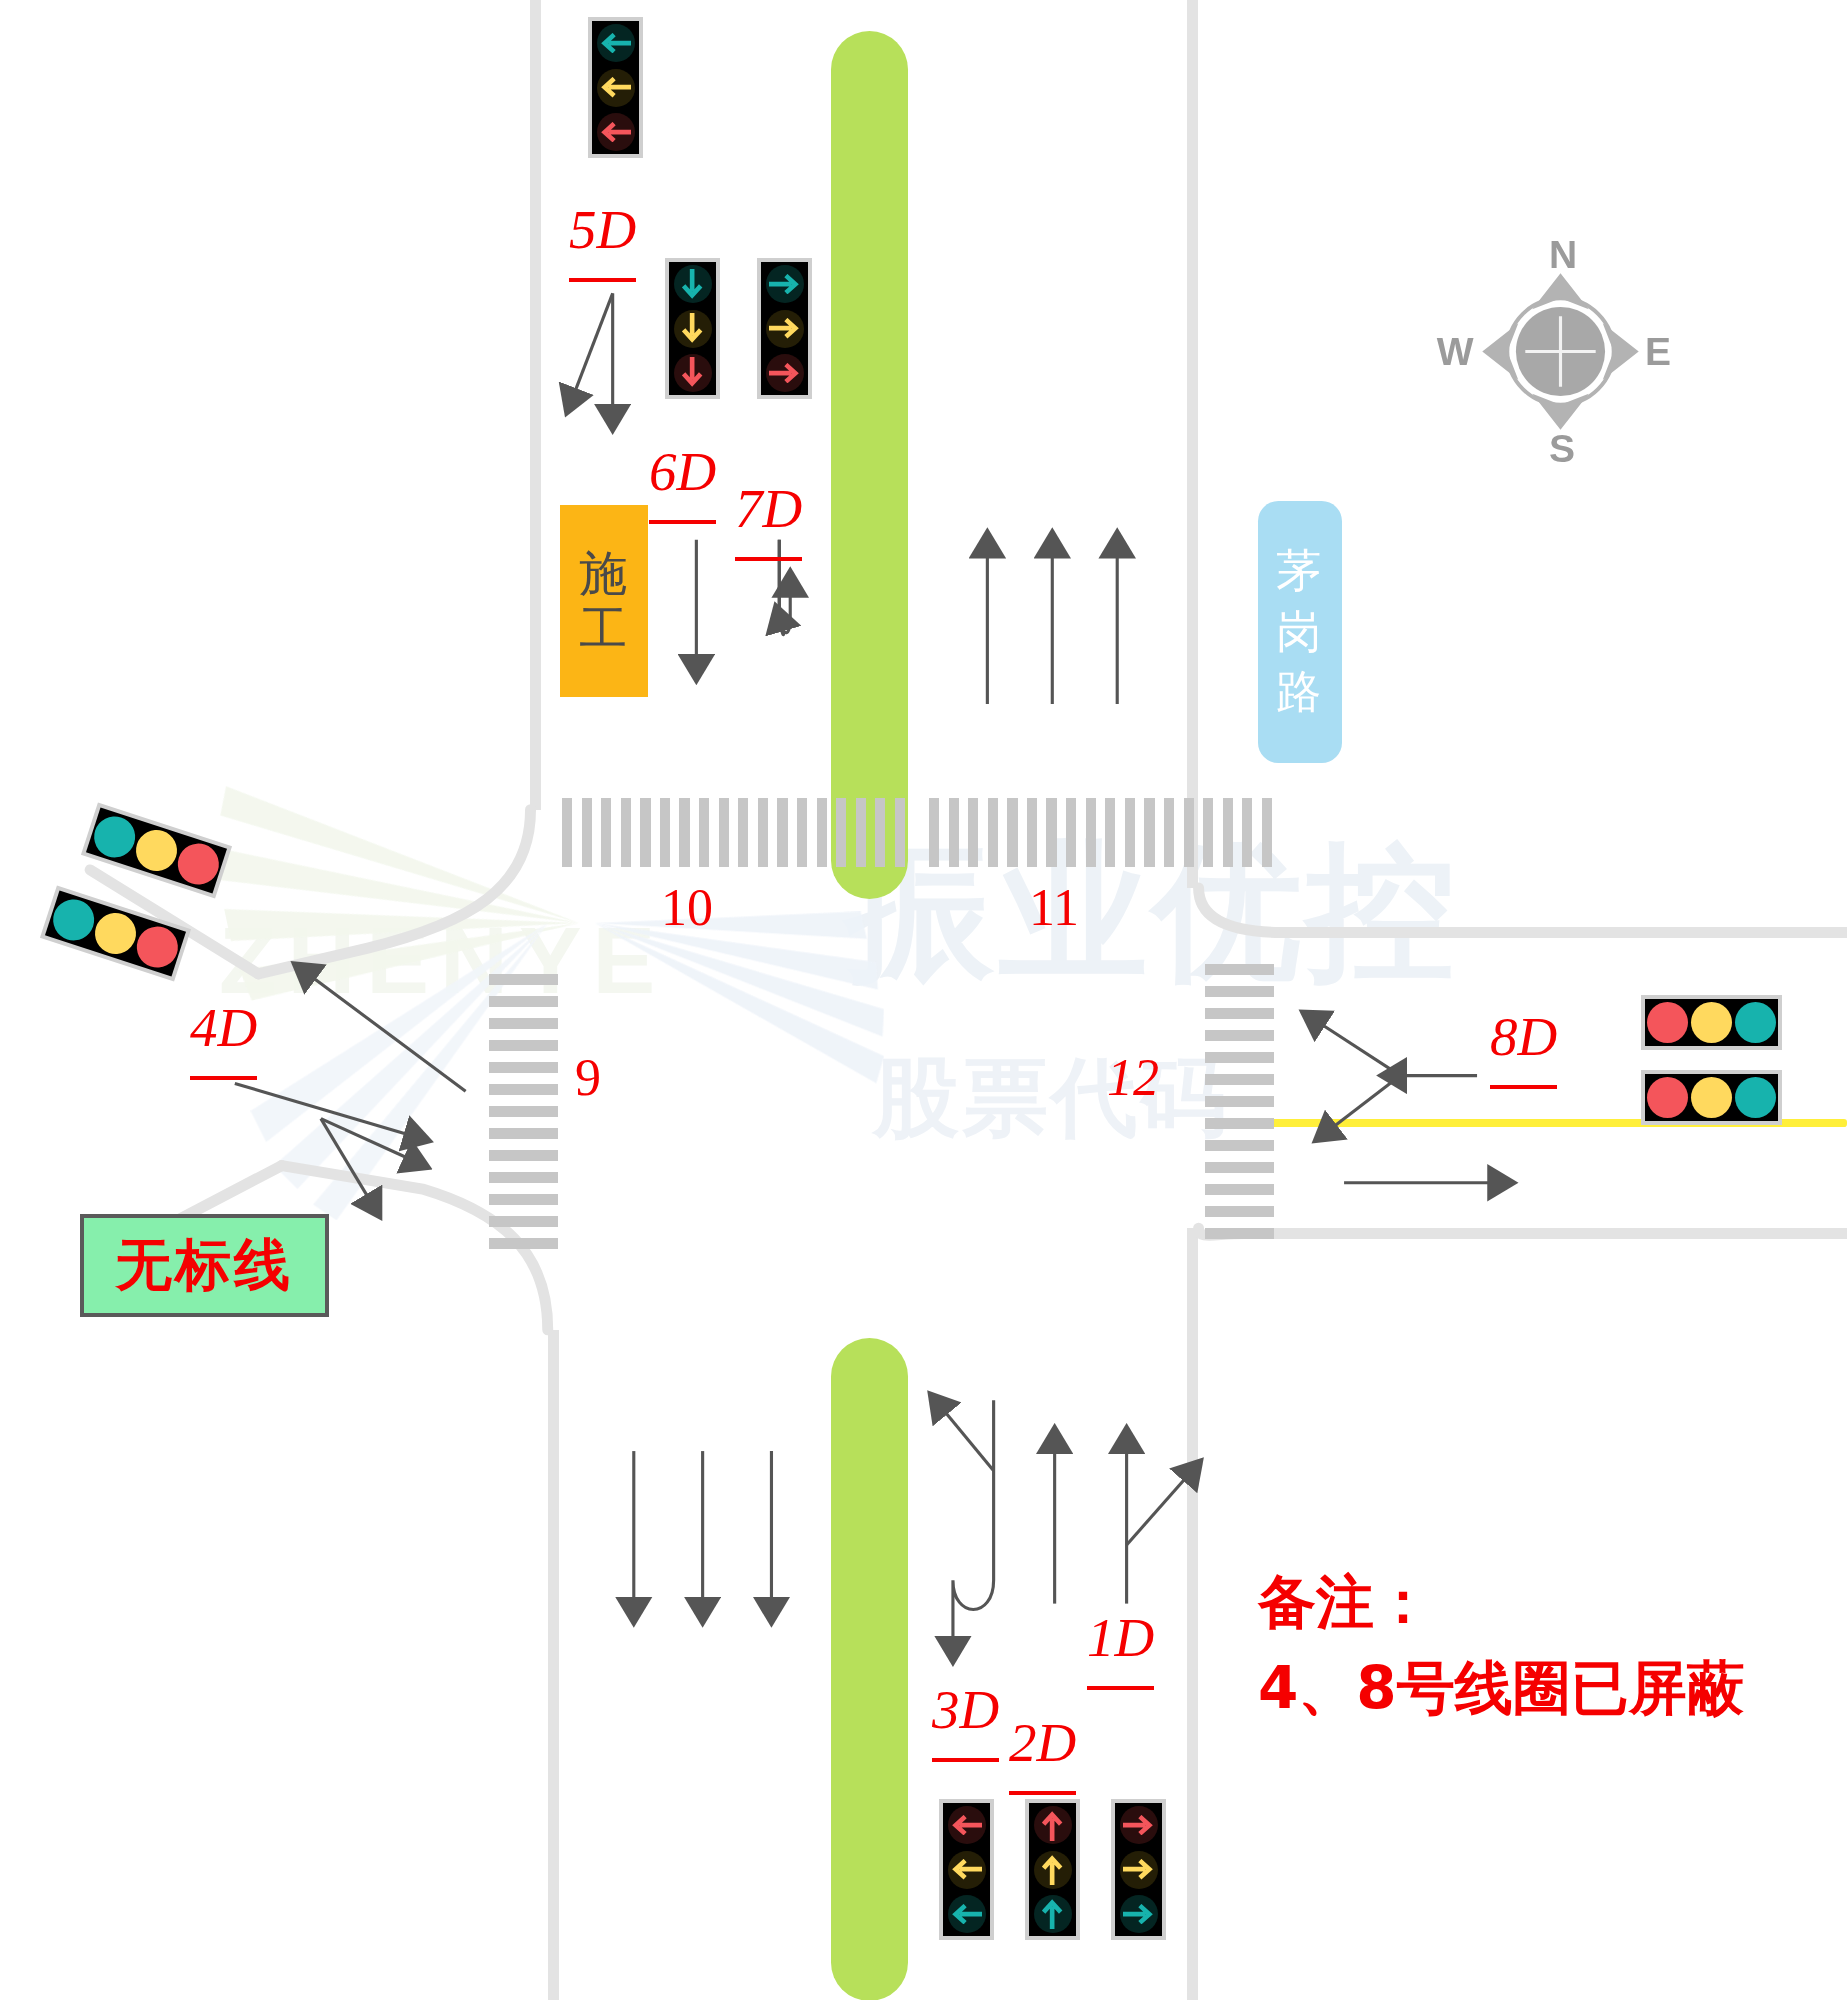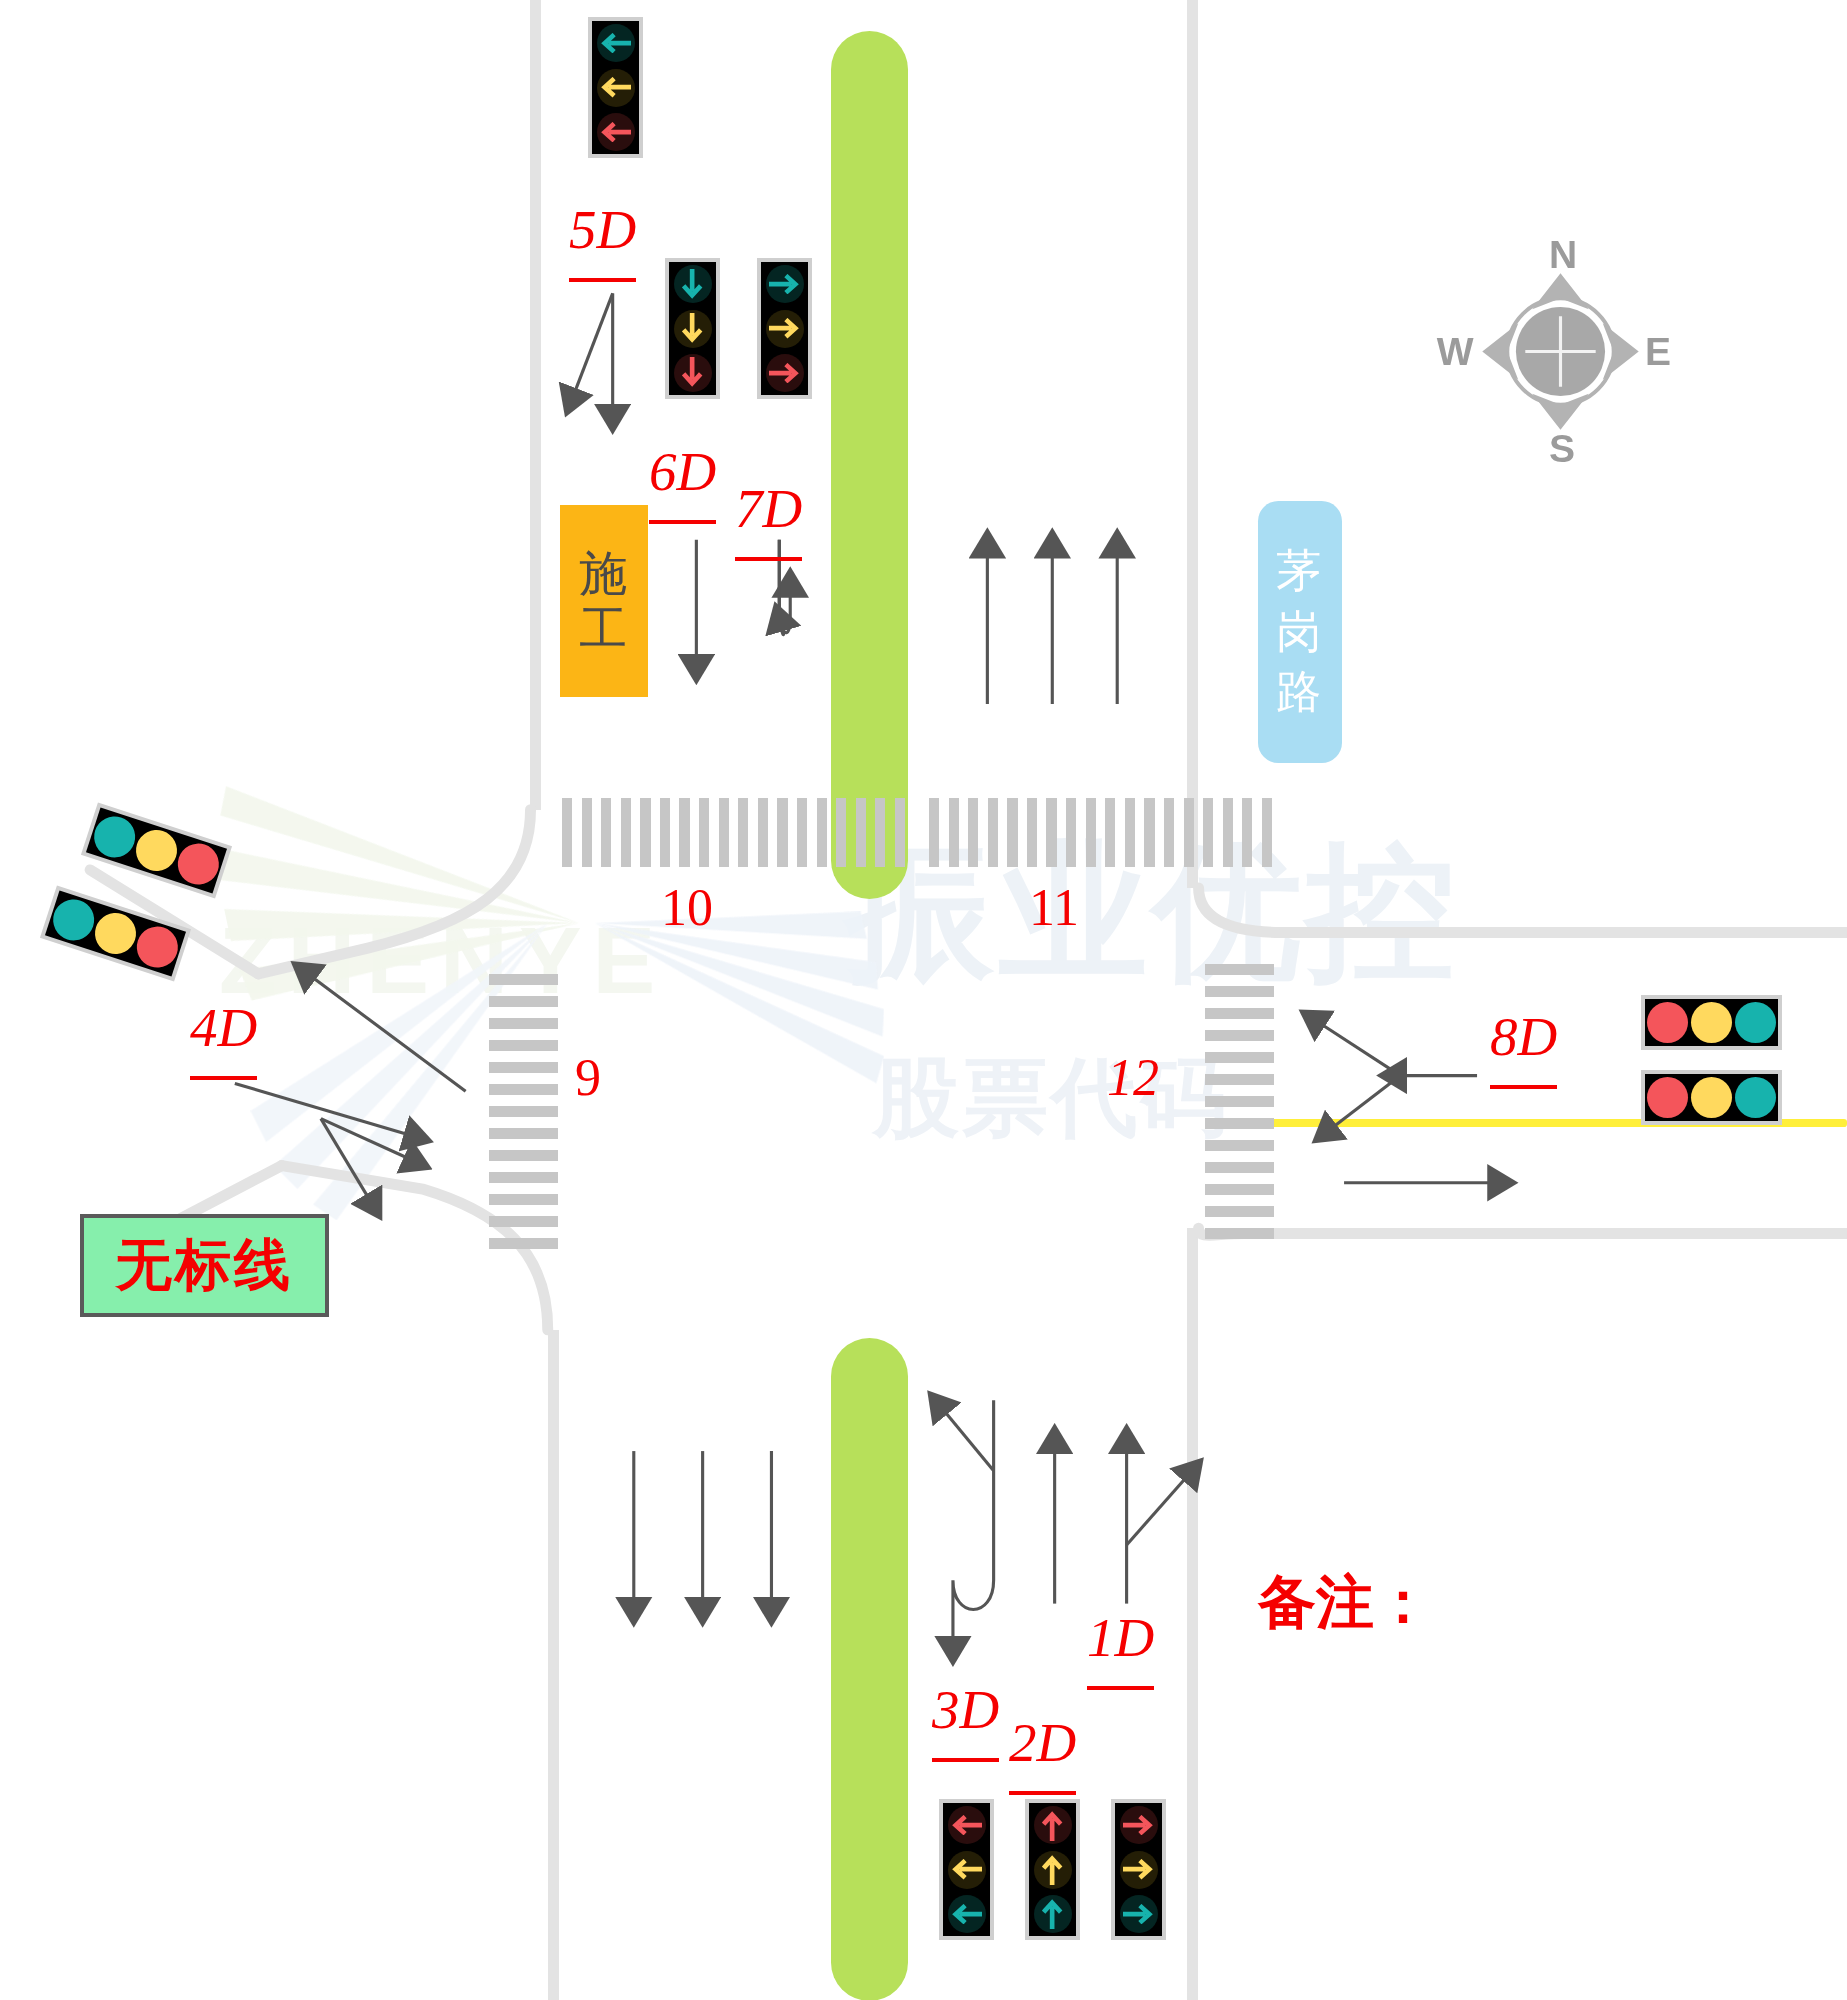--- a/index.html
+++ b/index.html
@@ -414,20 +414,21 @@
     <span>茅</span>
     <span>岗</span>
     <span>路</span>
   </div>
 
   <div class="nmbox" style="left:80px;top:1214px;width:241px;height:95px;">
     <span>无标线</span>
   </div>
 
   <div class="note" style="left:1258px;top:1563px;">备注：</div>
+  <div class="note" style="left:1258px;top:1649px;">4、8号线圈已屏蔽</div>
 
   <div class="compass" style="left:1443px;top:242px;width:235px;height:219px;">
     <svg width="235" height="219" viewBox="0 0 300 280">
       <circle cx="150" cy="140" r="68" fill="none" stroke="#b3b3b3" stroke-width="5"></circle>
       <circle cx="150" cy="140" r="57" fill="#a8a8a8"></circle>
       <path d="M150,95 L150,185 M105,140 L195,140" stroke="#ffffff" stroke-width="4" opacity="0.85"></path>
       <path d="M150,40 L186,86 L150,72 L114,86 Z" fill="#b3b3b3"></path>
       <path d="M150,240 L186,194 L150,208 L114,194 Z" fill="#b3b3b3"></path>
       <path d="M50,140 L96,104 L82,140 L96,176 Z" fill="#b3b3b3"></path>
       <path d="M250,140 L204,104 L218,140 L204,176 Z" fill="#b3b3b3"></path>

